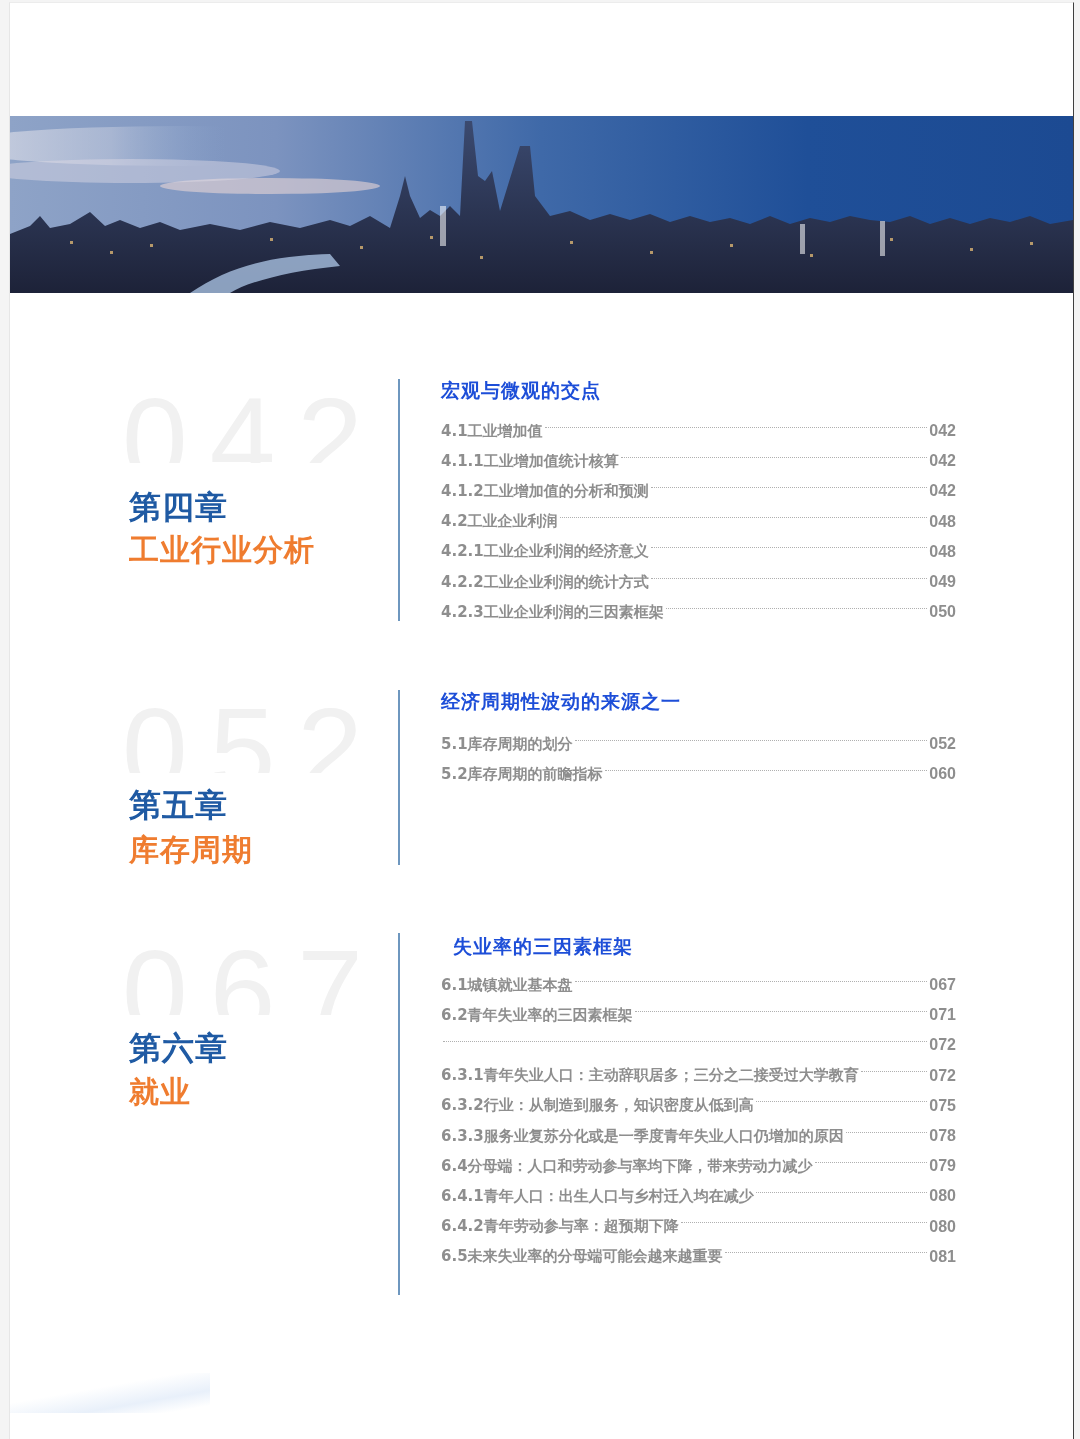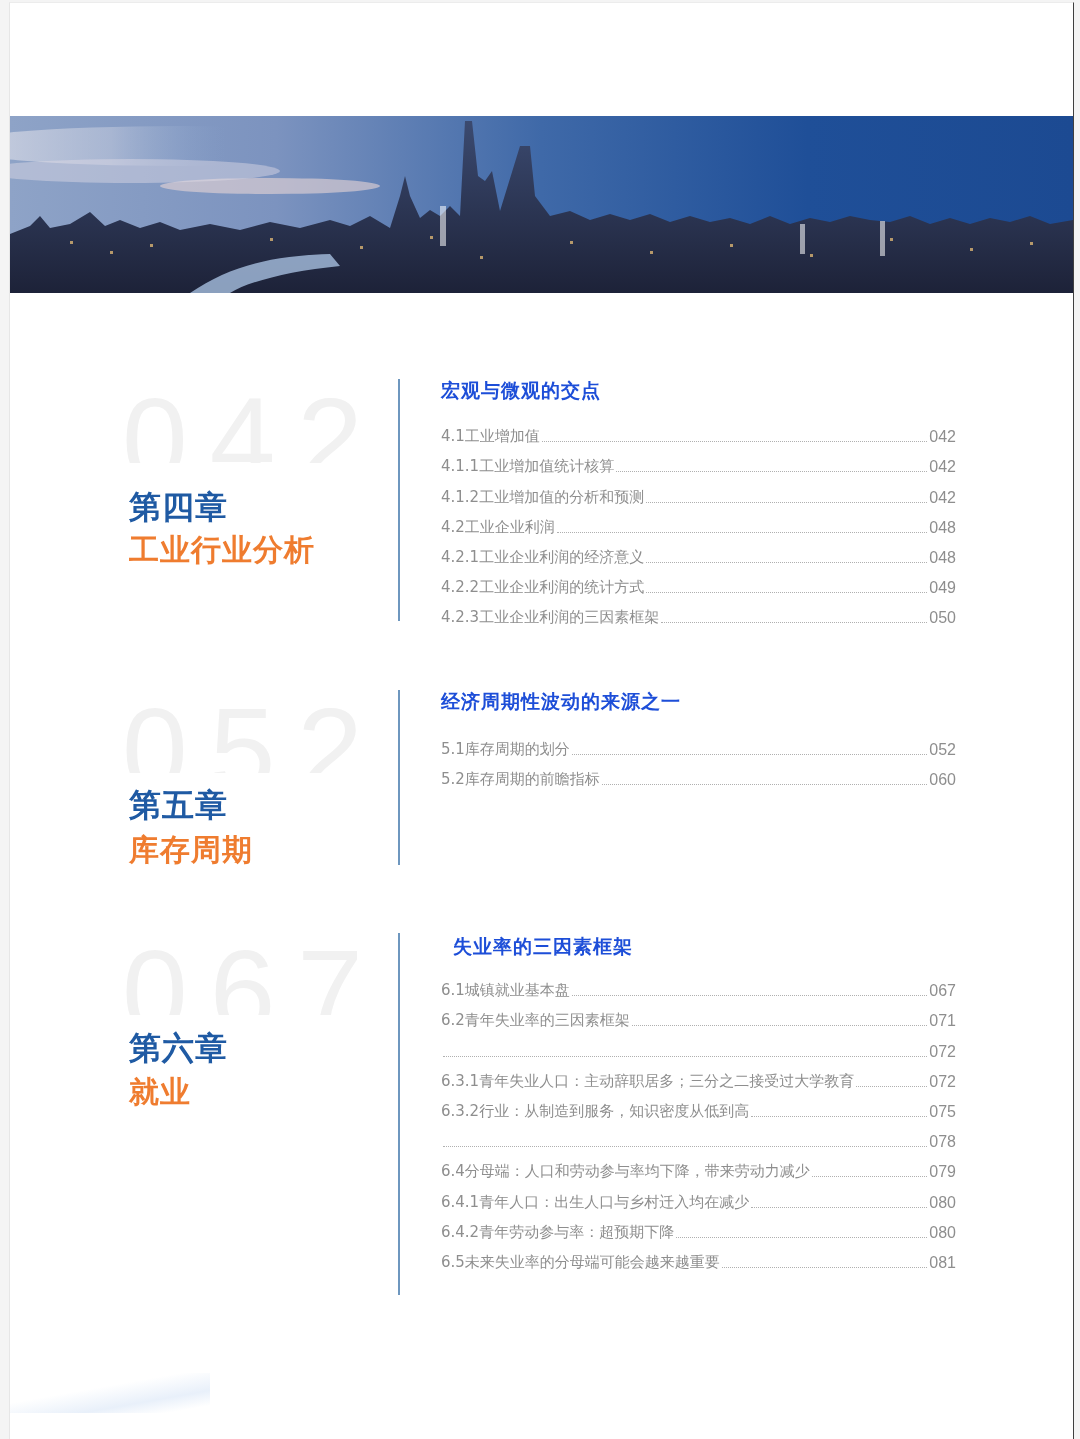--- a/index.html
+++ b/index.html
@@ -38,22 +38,22 @@
   }
   .vline {
     position: absolute; left: 388px; width: 2px; background: #6e97bf;
   }
   .sec-head {
     position: absolute; left: 431px;
     font-size: 19px; font-weight: 700; color: #1d4ed8; letter-spacing: 1px;
   }
   .toc-list { position: absolute; left: 431px; width: 515px; margin: 0; padding: 0; list-style: none; }
   .toc-row {
-    display: flex; align-items: flex-end; height: 30.2px;
-    font-size: 15px; color: #8e8e8e;
+    display: flex; align-items: center; height: 30.2px;
+    font-size: 15px; color: #8e8e8e; font-weight: bold;
   }
   .toc-label { white-space: nowrap; }
   .toc-dots {
     flex: 1; margin: 0 2px; border-bottom: 1px dotted #b0b0b0; transform: translateY(-4px);
   }
   .toc-page { font-family: "Liberation Sans", sans-serif; font-size: 16px; color: #8e8e8e; }
   .swoosh {
     position: absolute; left: 0; top: 1370px; width: 200px; height: 40px;
     background: linear-gradient(170deg, rgba(255,255,255,0) 40%, rgba(210,225,245,0.5) 70%, rgba(255,255,255,0) 90%);
   }
@@ -195,20 +195,21 @@
           <span class="toc-label">6.3.1青年失业人口：主动辞职居多；三分之二接受过大学教育</span>
           <span class="toc-dots"></span>
           <span class="toc-page">072</span>
         </li>
       <li class="toc-row">
           <span class="toc-label">6.3.2行业：从制造到服务，知识密度从低到高</span>
           <span class="toc-dots"></span>
           <span class="toc-page">075</span>
         </li>
       <li class="toc-row">
+          <span class="toc-label">6.3.3服务业复苏分化或是一季度青年失业人口仍增加的原因</span>
           <span class="toc-dots"></span>
           <span class="toc-page">078</span>
         </li>
       <li class="toc-row">
           <span class="toc-label">6.4分母端：人口和劳动参与率均下降，带来劳动力减少</span>
           <span class="toc-dots"></span>
           <span class="toc-page">079</span>
         </li>
       <li class="toc-row">
           <span class="toc-label">6.4.1青年人口：出生人口与乡村迁入均在减少</span>

